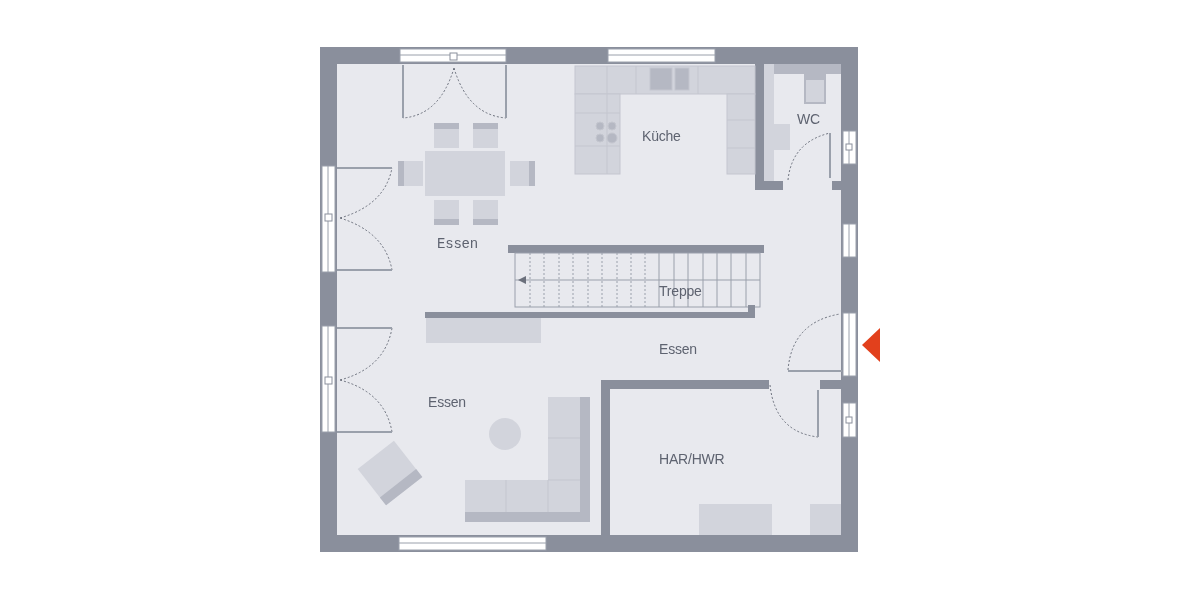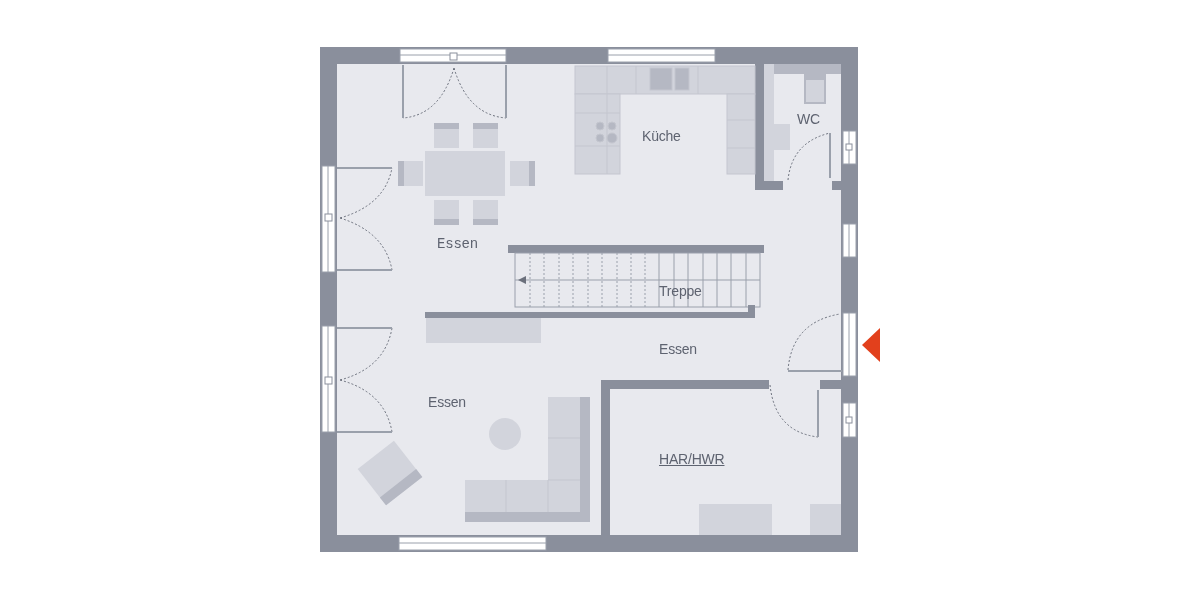--- a/index.html
+++ b/index.html
@@ -194,14 +194,14 @@
     <polygon points="862,345 880,328 880,362" fill="#e2401c"></polygon>
   </svg>
 
   
   <div class="label" style="left:437px; top:236px;font-family:Liberation Mono, monospace;">Essen</div>
   <div class="label" style="left:642px; top:128px;">Küche</div>
   <div class="label" style="left:797px; top:111px;">WC</div>
   <div class="label" style="left:659px; top:283px;">Treppe</div>
   <div class="label" style="left:659px; top:341px;">Essen</div>
   <div class="label" style="left:428px; top:394px;">Essen</div>
-  <div class="label" style="left:659px; top:451px;text-decoration:underline;">HAR/HWR</div>
+  <div class="label" style="left:659px; top:451px;">HAR/HWR</div>
 </div>
 
 </body></html>

